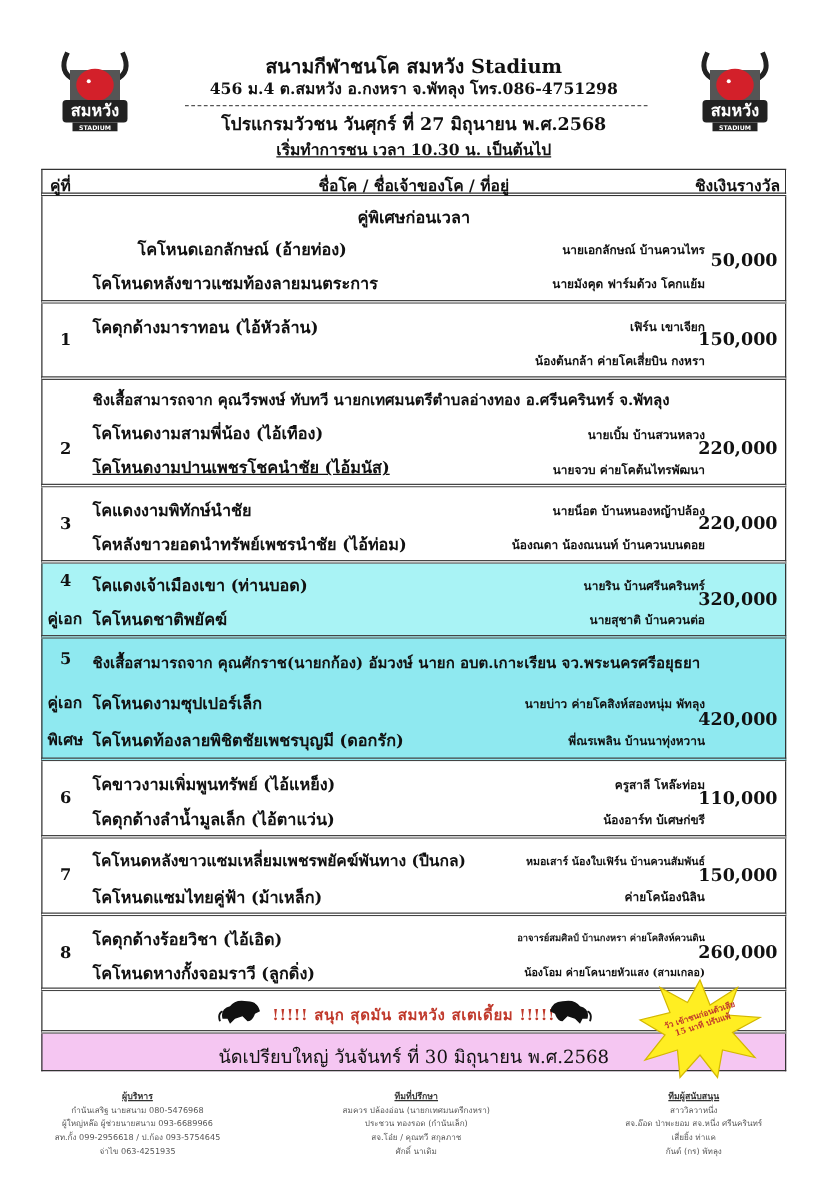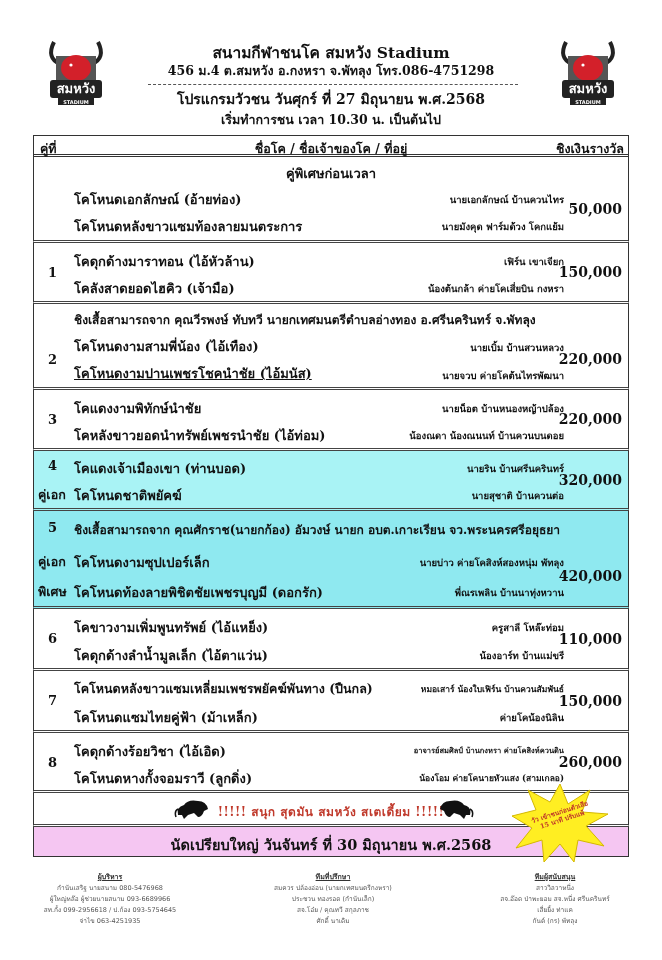--- a/index.html
+++ b/index.html
@@ -12,21 +12,21 @@
   .logo { position: absolute; top: 36px; width: 64px; height: 74px; }
   .logo.left { left: 44px; }
   .logo.right { left: 556px; }
   .logo svg { width: 100%; height: 100%; }
 
   .hdr { position: absolute; left: 140px; width: 382px; text-align: center; font-weight: bold; white-space: nowrap; }
   .hdr-title { top: 40px; font-size: 15.5px; }
   .hdr-addr { top: 61px; font-size: 12.5px; }
   .hdr-dash { position: absolute; top: 84px; left: 148px; width: 370px; border-top: 1px dashed #555; }
   .hdr-program { top: 88px; font-size: 14px; }
-  .hdr-start { top: 110px; font-size: 12.5px; }
+  .hdr-start { top: 110px; font-size: 12.5px; text-decoration: underline; }
 
   
   .table { position: absolute; left: 33px; top: 135px; width: 596px; }
   .thead { height: 22px; border: 1.5px solid #333; border-bottom: 3px double #333; position: relative; font-size: 12.5px; font-weight: bold; }
   .thead .c1 { position: absolute; left: 6px; top: 3px; }
   .thead .c2 { position: absolute; left: 0; right: 0; text-align: center; top: 3px; }
   .thead .c3 { position: absolute; right: 4px; top: 3px; }
 
   .match { position: relative; border: 1.5px solid #333; border-top: none; border-bottom: 3px double #444; background: #fff; }
   .match.cyan { background: #a9f3f5; }
@@ -38,21 +38,21 @@
   .match .title { position: absolute; left: 0; right: 0; text-align: center; font-size: 13px; font-weight: bold; white-space: nowrap; }
   .match .side-lbl { position: absolute; left: 4px; font-size: 12.5px; font-weight: bold; }
 
   
   .banner { position: relative; border: 1.5px solid #333; border-top: none; border-bottom: 3px double #444; height: 34px; background: #fff; }
   .banner .txt { position: absolute; left: 0; right: 0; top: 9px; text-align: center; color: #c0392b; font-weight: bold; font-size: 12px; letter-spacing: 0.5px; }
   .bull { position: absolute; top: 4px; width: 36px; height: 24px; }
   .bull svg { width: 100%; height: 100%; }
 
   .pink { position: relative; border: 1.5px solid #333; border-top: none; height: 30px; background: #f5c6f2; }
-  .pink .txt { position: absolute; left: 0; right: 0; top: 6px; text-align: center; font-weight: bold; font-size: 14.5px; color: #111; }
+  .pink .txt { position: absolute; left: 0; right: 0; top: 6px; text-align: center; font-weight: normal; font-size: 14.5px; color: #111; }
 
   .star { position: absolute; left: 510px; top: 782px; width: 100px; height: 82px; }
   .star svg { width: 100%; height: 100%; }
   .star .s-txt { position: absolute; left: 20px; top: 26px; width: 62px; font-size: 6.5px; line-height: 8px; color: #c0392b; font-weight: bold; transform: rotate(-18deg); text-align: center; }
 
   
   .foot { position: absolute; top: 872px; font-size: 6.5px; color: #555; text-align: center; line-height: 11px; font-family: "DejaVu Sans", sans-serif; }
   .foot .h { font-weight: bold; text-decoration: underline; font-size: 7px; color: #333; }
   .foot.f1 { left: 40px; width: 140px; }
   .foot.f2 { left: 248px; width: 170px; }
@@ -98,32 +98,31 @@
 
   <div class="table">
     <div class="thead">
       <span class="c1">คู่ที่</span>
       <span class="c2">ชื่อโค / ชื่อเจ้าของโค / ที่อยู่</span>
       <span class="c3">ชิงเงินรางวัล</span>
     </div>
 
     <div class="match" style="height:86px;">
       <div class="title" style="top:6px;">คู่พิเศษก่อนเวลา</div>
-      <div class="cow" style="top:32px;">โคโหนดเอกลักษณ์ (อ้ายท่อง)</div>
+      <div class="cow" style="top:32px;margin-left:36px;">โคโหนดเอกลักษณ์ (อ้ายท่อง)</div>
       <div class="owner" style="top:35px;">นายเอกลักษณ์ บ้านควนไทร</div>
       <div class="cow" style="top:59px;">โคโหนดหลังขาวแซมท้องลายมนตระการ</div>
       <div class="owner" style="top:62px;">นายมังคุด ฟาร์มด้วง โคกแย้ม</div>
       <div class="prize" style="top:44px;">50,000</div>
     </div>
 
     <div class="match" style="height:61px;">
       <div class="num" style="top:22px;">1</div>
       <div class="cow" style="top:8px;text-align:right;">โคดุกด้างมาราทอน (ไอ้หัวล้าน)</div>
       <div class="owner" style="top:11px;">เฟิร์น เขาเจียก</div>
-      <div class="cow" style="top:35px;">โคลังสาดยอดไฮคิว (เจ้ามือ)</div>
       <div class="owner" style="top:38px;">น้องต้นกล้า ค่ายโคเสี่ยบิน กงหรา</div>
       <div class="prize" style="top:21px;">150,000</div>
     </div>
 
     <div class="match" style="height:86px;">
       <div class="title" style="top:6px; font-size:12px; left:40px; text-align:left;">ชิงเสื้อสามารถจาก คุณวีรพงษ์ ทับทวี นายกเทศมนตรีตำบลอ่างทอง อ.ศรีนครินทร์ จ.พัทลุง</div>
       <div class="num" style="top:48px;">2</div>
       <div class="cow" style="top:32px;">โคโหนดงามสามพี่น้อง (ไอ้เทือง)</div>
       <div class="owner" style="top:36px;">นายเบิ้ม บ้านสวนหลวง</div>
       <div class="cow" style="top:59px;text-decoration:underline;">โคโหนดงามปานเพชรโชคนำชัย (ไอ้มนัส)</div>
@@ -160,21 +159,21 @@
       <div class="cow" style="top:71px;">โคโหนดท้องลายพิชิตชัยเพชรบุญมี (ดอกรัก)</div>
       <div class="owner" style="top:74px;">พี่ณรเพลิน บ้านนาทุ่งหวาน</div>
       <div class="prize" style="top:57px;">420,000</div>
     </div>
 
     <div class="match" style="height:62px;">
       <div class="num" style="top:22px;">6</div>
       <div class="cow" style="top:8px;">โคขาวงามเพิ่มพูนทรัพย์ (ไอ้แหย็ง)</div>
       <div class="owner" style="top:11px;">ครูสาลี โหล๊ะท่อม</div>
       <div class="cow" style="top:36px;">โคดุกด้างลำน้ำมูลเล็ก (ไอ้ตาแว่น)</div>
-      <div class="owner" style="top:39px;">น้องอาร์ท บ้านแม่ขรี</div>
+      <div class="owner" style="top:39px;">น้องอาร์ท บ้เศษก่ขรี</div>
       <div class="prize" style="top:22px;">110,000</div>
     </div>
 
     <div class="match" style="height:62px;">
       <div class="num" style="top:22px;">7</div>
       <div class="cow" style="top:8px; font-size:12.5px;">โคโหนดหลังขาวแซมเหลี่ยมเพชรพยัคฆ์พันทาง (ปืนกล)</div>
       <div class="owner" style="top:11px; font-size:8.5px;">หมอเสาร์ น้องใบเฟิร์น บ้านควนสัมพันธ์</div>
       <div class="cow" style="top:36px;">โคโหนดแซมไทยคู่ฟ้า (ม้าเหล็ก)</div>
       <div class="owner" style="top:39px;">ค่ายโคน้องนิลิน</div>
       <div class="prize" style="top:22px;">150,000</div>

